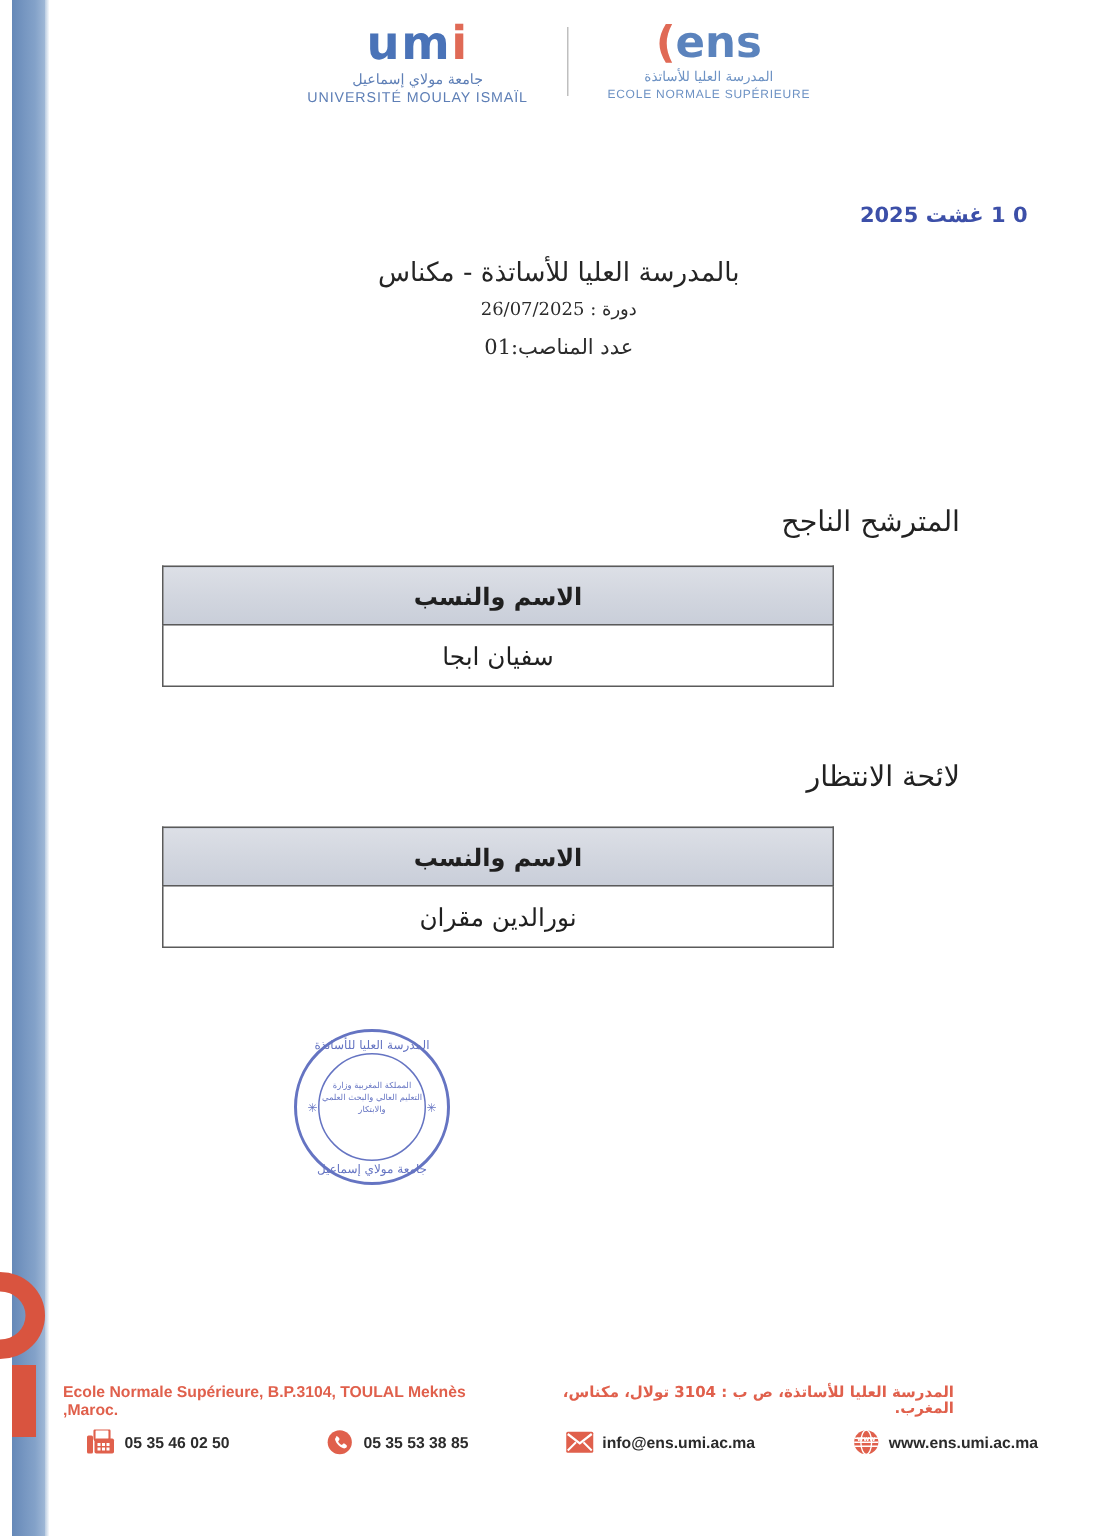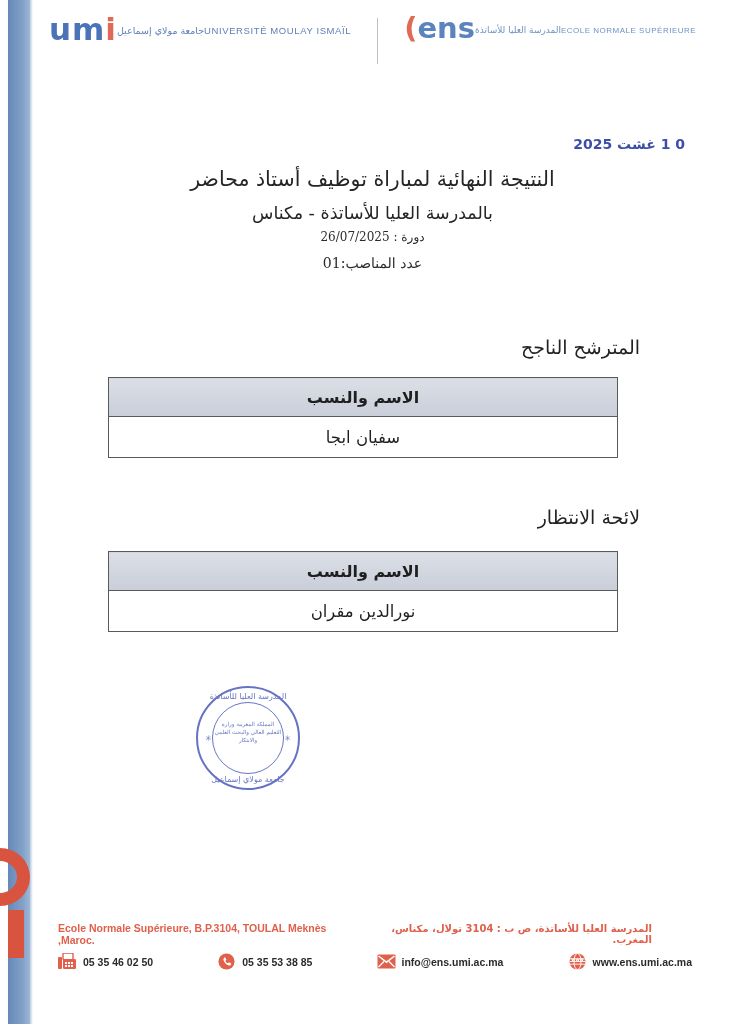--- a/index.html
+++ b/index.html
@@ -69,21 +69,21 @@
     left: 0;
     top: 14px;
     width: 745px;
     height: 70px;
     display: flex;
     justify-content: center;
     align-items: flex-start;
   }
   .logo-block {
     display: flex;
-    flex-direction: row;
+    flex-direction: column;
     align-items: center;
   }
   .logo-umi-mark {
     font-family: "DejaVu Sans", sans-serif;
     font-size: 31px;
     font-weight: 700;
     letter-spacing: 1px;
     line-height: 1;
     margin-bottom: 3px;
   }
@@ -199,21 +199,21 @@
     direction: rtl;
     text-align: right;
   }
   #heading-success { right: 105px; top: 336px; }
   #heading-waiting { right: 105px; top: 506px; }
 
   
   .result-table {
     position: absolute;
     left: 108px;
-    width: 510px;
+    width: 448px;
     border-collapse: collapse;
     direction: rtl;
     background: #e5e5e5;
     border: 1.6px solid #4a4a4a;
   }
   #table-success { top: 377px; }
   #table-waiting { top: 551px; }
   .result-table th {
     background:
       linear-gradient(to bottom, #dcdfe6 0%, #d2d6df 50%, #c9ced9 100%);
@@ -293,21 +293,21 @@
   
   .footer-rule {
     position: absolute;
     left: 58px;
     top: 915px;
     width: 632px;
     height: 0px;
   }
   .footer-address {
     position: absolute;
-    left: 58px;
+    left: 42px;
     top: 922px;
     width: 594px;
     display: flex;
     justify-content: flex-start;
     align-items: baseline;
     font-size: 10.5px;
     font-weight: 700;
   }
   .footer-address .fr { color: #e0604c; font-family: "Liberation Sans", sans-serif; }
   .footer-address .ar {
@@ -373,21 +373,20 @@
       </div>
       <div class="logo-ens-ar">المدرسة العليا للأساتذة</div>
       <div class="logo-ens-fr">ECOLE NORMALE SUPÉRIEURE</div>
     </div>
 
   </div>
 
   <div class="date-stamp">0 1 غشت 2025</div>
 
   <div class="title-area">
-    <div class="title-line1">النتيجة النهائية لمباراة توظيف أستاذ محاضر</div>
     <div class="title-line2">بالمدرسة العليا للأساتذة - مكناس</div>
 
     <div class="meta-line">
       <span>دورة :</span>
       <span class="lat">26/07/2025</span>
     </div>
 
 
     <div class="meta-small">عدد المناصب:01</div>
   </div>

